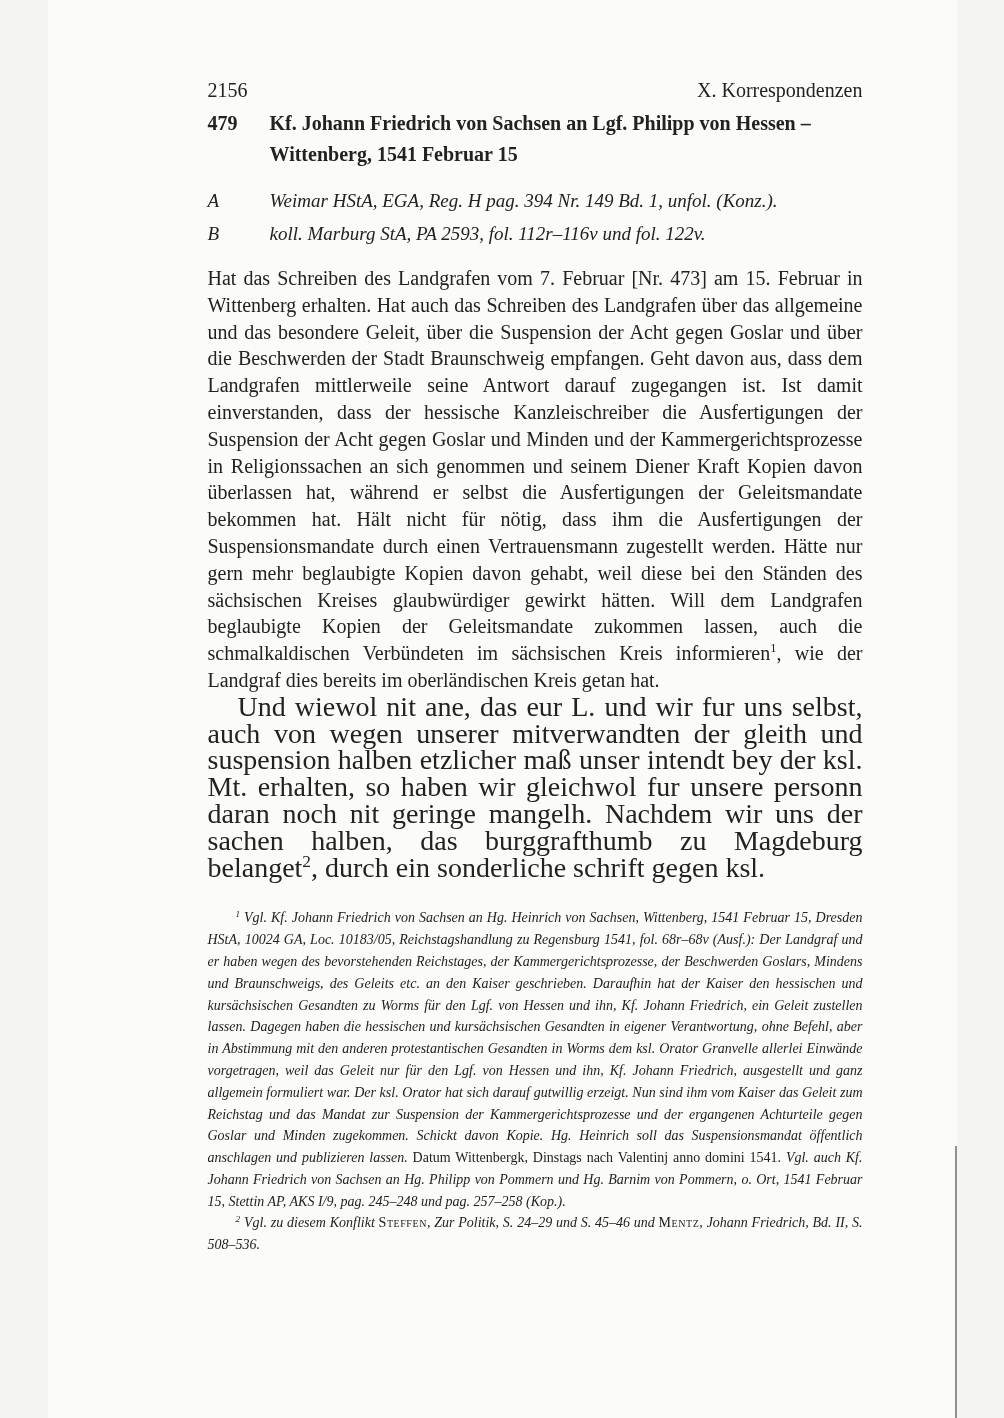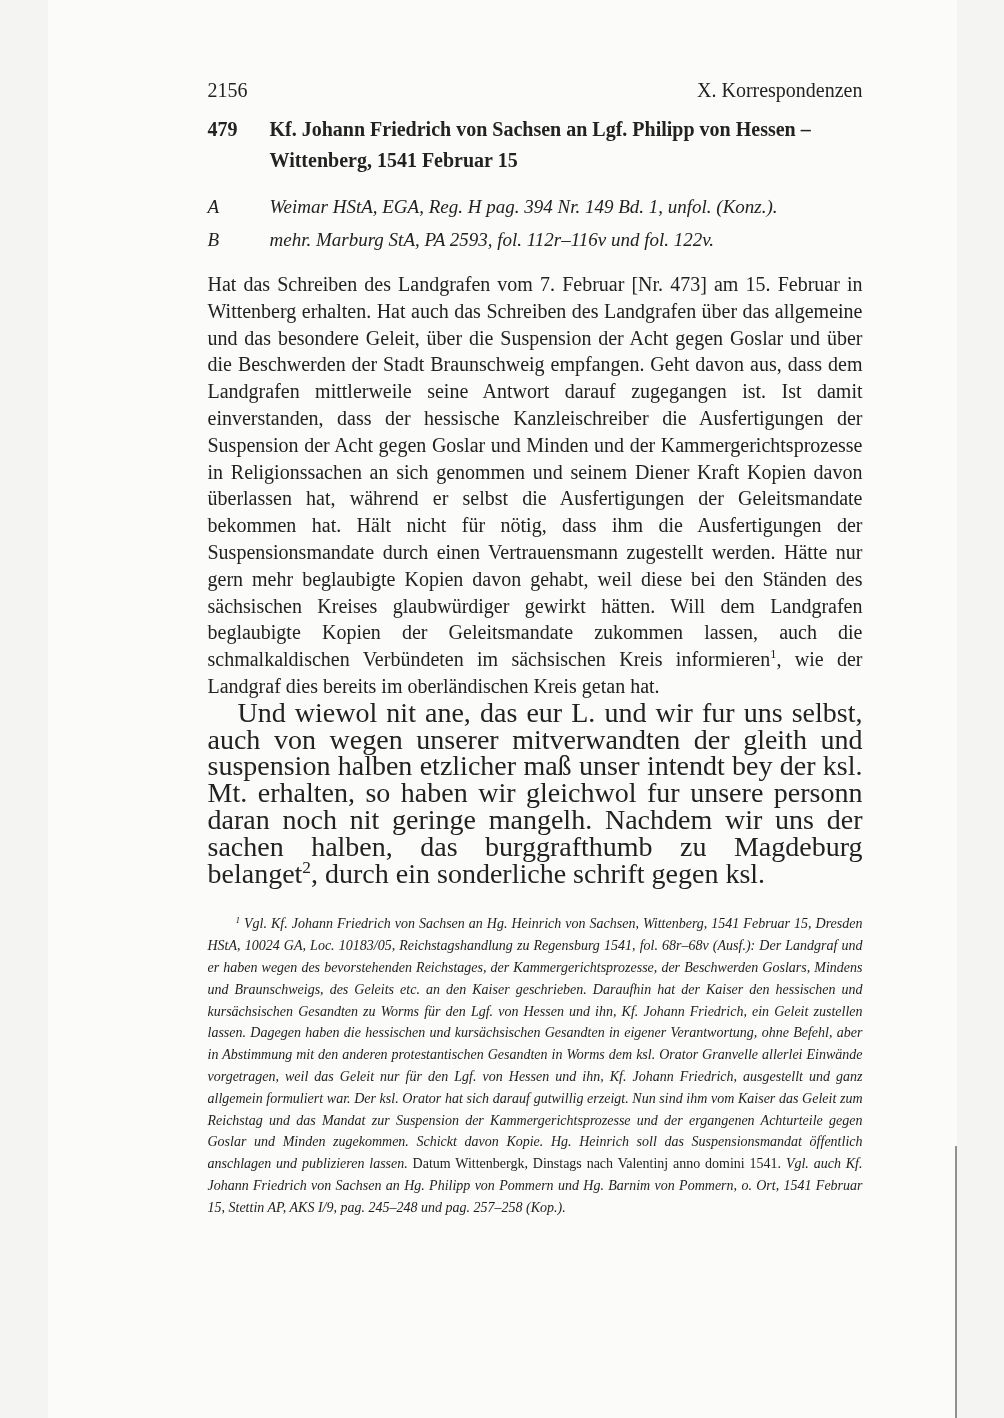--- a/index.html
+++ b/index.html
@@ -31,21 +31,21 @@
     position: absolute;
     left: 0;
     top: 0;
   }
   .running-head {
     display: block;
     text-align: right;
   }
   .doc-heading {
     display: flex;
-    margin-top: 12px;
+    margin-top: 6px;
     font-weight: bold;
     font-size: 20px;
     line-height: 31px;
   }
   .doc-number { width: 62px; flex: none; }
   .doc-title  { flex: 1; }
 
   .sources {
     margin-top: 14px;
     font-style: italic;
@@ -123,30 +123,31 @@
     <span class="doc-title">Kf. Johann Friedrich von Sachsen an Lgf. Philipp von Hessen – Witten­berg, 1541 Februar 15</span>
   </div>
 
   <div class="sources">
     <div class="source-row">
       <span class="source-siglum">A</span>
       <span class="source-text">Weimar HStA, EGA, Reg. H pag. 394 Nr. 149 Bd. 1, unfol. (Konz.).</span>
     </div>
     <div class="source-row">
       <span class="source-siglum">B</span>
-      <span class="source-text">mehr. Marburg StA, PA 2593, fol. 112r–116v und fol. 122v.</span>
+      <span class="source-text">koll. Marburg StA, PA 2593, fol. 112r–116v und fol. 122v.</span>
     </div>
   </div>
 
   <p class="summary"><span>Hat das Schreiben des Landgrafen vom 7. Februar [Nr. 473] am 15. Februar in Wittenberg erhalten. Hat auch das Schreiben des Landgrafen über das allgemeine und das besondere Geleit, über die Suspension der Acht gegen Goslar und über die Beschwerden der Stadt Braunschweig empfangen. Geht davon aus, dass dem Landgrafen mittlerweile seine Antwort darauf zugegangen ist. Ist damit einverstan­den, dass der hessische Kanzleischreiber die Ausfertigungen der Suspension der Acht gegen Goslar und Minden und der Kammergerichtsprozesse in Religionssachen an sich genommen und seinem Diener Kraft Kopien davon überlassen hat, während er selbst die Ausfertigungen der Geleitsmandate bekommen hat. Hält nicht für nötig, dass ihm die Ausfertigungen der Suspensionsmandate durch einen Vertrauensmann zugestellt werden. Hätte nur gern mehr beglaubigte Kopien davon gehabt, weil diese bei den Ständen des sächsischen Kreises glaubwürdiger gewirkt hätten. Will dem Landgrafen beglaubigte Kopien der Geleitsmandate zukommen lassen, auch die schmalkaldischen Verbündeten im sächsischen Kreis informieren</span><sup class="note-ref">1</sup><span>, wie der Landgraf dies bereits im oberländischen Kreis getan hat.</span></p>
 
   <p class="body-para"><span>Und wiewol nit ane, das eur L. und wir fur uns selbst, auch von wegen unserer mitverwandten der gleith und suspension halben etzlicher maß unser intendt bey der ksl. Mt. erhalten, so haben wir gleichwol fur unsere personn daran noch nit geringe mangelh. Nachdem wir uns der sachen halben, das burg­grafthumb zu Magdeburg belanget</span><sup class="note-ref">2</sup><span>, durch ein sonderliche schrift gegen ksl.</span></p>
 
   <div class="footnotes">
 
     <p class="footnote"><sup class="fn-marker">1</sup><span class="seg-italic">Vgl. Kf. Johann Friedrich von Sachsen an Hg. Heinrich von Sachsen, Wittenberg, 1541 Februar 15, Dresden HStA, 10024 GA, Loc. 10183/05, Reichstagshandlung zu Regensburg 1541, fol. 68r–68v (Ausf.): Der Landgraf und er haben wegen des bevorste­henden Reichstages, der Kammergerichtsprozesse, der Beschwerden Goslars, Mindens und Braunschweigs, des Geleits etc. an den Kaiser geschrieben. Daraufhin hat der Kaiser den hessischen und kursäch­sischen Gesandten zu Worms für den Lgf. von Hessen und ihn, Kf. Johann Friedrich, ein Geleit zustellen lassen. Dagegen haben die hessischen und kursäch­sischen Gesandten in eigener Verantwortung, ohne Befehl, aber in Abstimmung mit den anderen protestantischen Gesandten in Worms dem ksl. Orator Granvelle allerlei Einwände vorgetragen, weil das Geleit nur für den Lgf. von Hessen und ihn, Kf. Johann Friedrich, ausgestellt und ganz allgemein formuliert war. Der ksl. Orator hat sich darauf gutwillig erzeigt. Nun sind ihm vom Kaiser das Geleit zum Reichstag und das Mandat zur Suspensi­on der Kammergerichtsprozesse und der ergangenen Achturteile gegen Goslar und Minden zugekommen. Schickt davon Kopie. Hg. Heinrich soll das Suspensionsmandat öffentlich anschlagen und publizieren lassen.</span><span class="seg-roman"> Datum Wittenbergk, Dinstags nach Valentinj anno domini 1541. </span><span class="seg-italic">Vgl. auch Kf. Johann Friedrich von Sachsen an Hg. Philipp von Pommern und Hg. Barnim von Pommern, o. Ort, 1541 Februar 15, Stettin AP, AKS I/9, pag. 245–248 und pag. 257–258 (Kop.).</span></p>
 
+    <p class="footnote"><sup class="fn-marker">2</sup><span class="seg-italic">Vgl. zu diesem Konflikt </span><span class="seg-smallcaps">Steffen</span><span class="seg-italic">, Zur Politik, S. 24–29 und S. 45–46 und </span><span class="seg-smallcaps">Mentz</span><span class="seg-italic">, Johann Friedrich, Bd. II, S. 508–536.</span></p>
 
   </div>
 
   <div class="scan-edge"></div>
 
 </div>
 
 </body></html>

